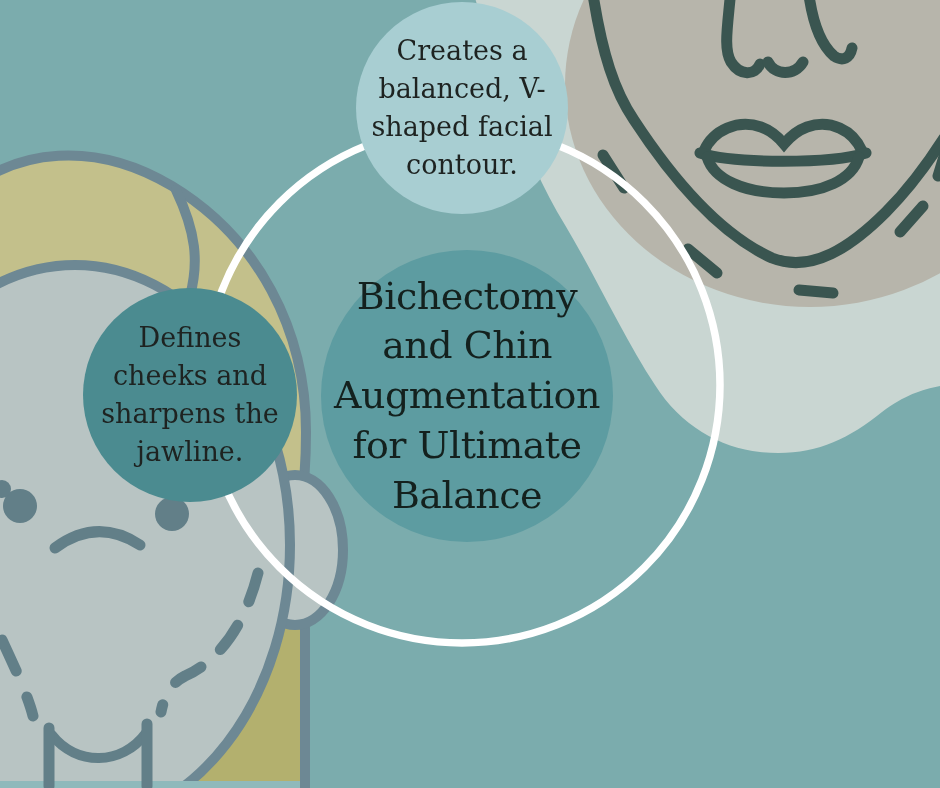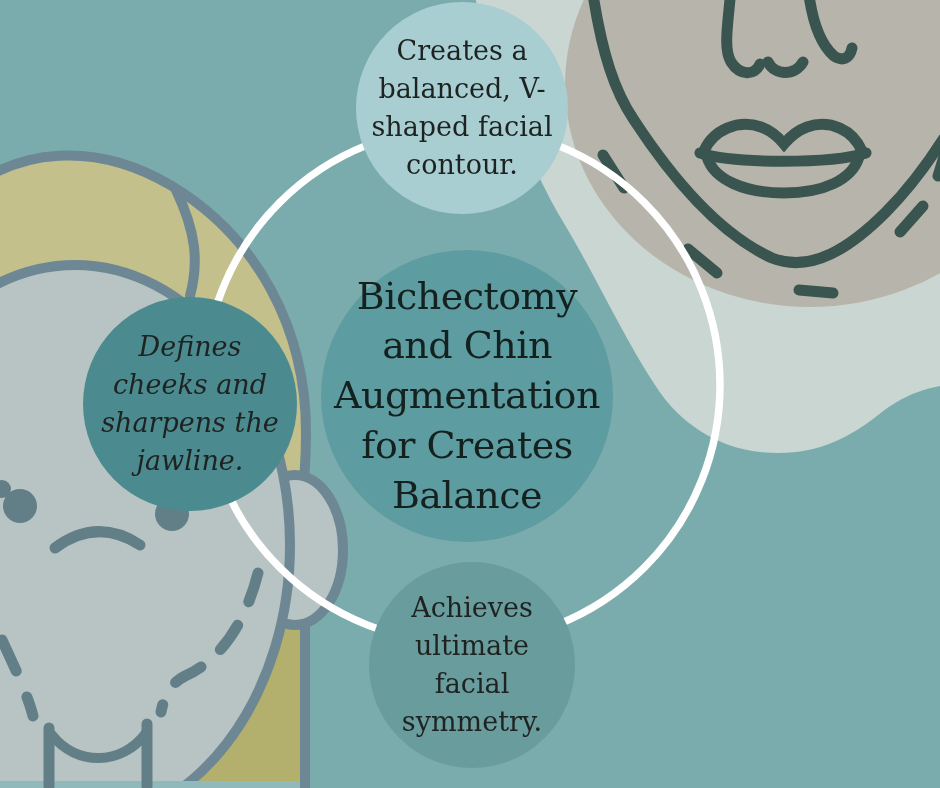--- a/index.html
+++ b/index.html
@@ -17,21 +17,21 @@
     display:flex;align-items:center;justify-content:center;
     text-align:center;
   }
   .bubble-text{
     white-space:pre-line;
     color:#1e2321;
     font-size:27px;
     line-height:1.41;
   }
   .bubble-top   {left:356px;top:2px;  width:212px;height:212px;background:#a8ced2;}
-  .bubble-left  {left:83px; top:297px;width:214px;height:214px;background:#4b8b90;font-style:italic;}
+  .bubble-left  {left:83px; top:288px;width:214px;height:214px;background:#4b8b90;}
   .bubble-right {left:637px;top:285px;width:230px;height:230px;background:#a5cdd1;}
   .bubble-bottom{left:369px;top:562px;width:206px;height:206px;background:#699c9c;}
   .bubble-center{left:321px;top:250px;width:292px;height:292px;background:#5d9ca1;}
   .title-text{
     white-space:pre-line;
     color:#14211e;
     font-size:38px;
     line-height:1.31;
     letter-spacing:-0.5px;
   }
@@ -115,28 +115,22 @@
   </div>
 
   <div class="bubble bubble-left">
     <span class="bubble-text">Defines
 cheeks and
 sharpens the
 jawline.</span>
   </div>
 
 
-  <div class="bubble bubble-bottom">
-    <span class="bubble-text">Achieves
-ultimate
-facial
-symmetry.</span>
-  </div>
 
   <div class="bubble bubble-center">
     <span class="title-text">Bichectomy
 and Chin
 Augmentation
-for Creates
+for Ultimate
 Balance</span>
   </div>
 
 </div>
 
 </body></html>

